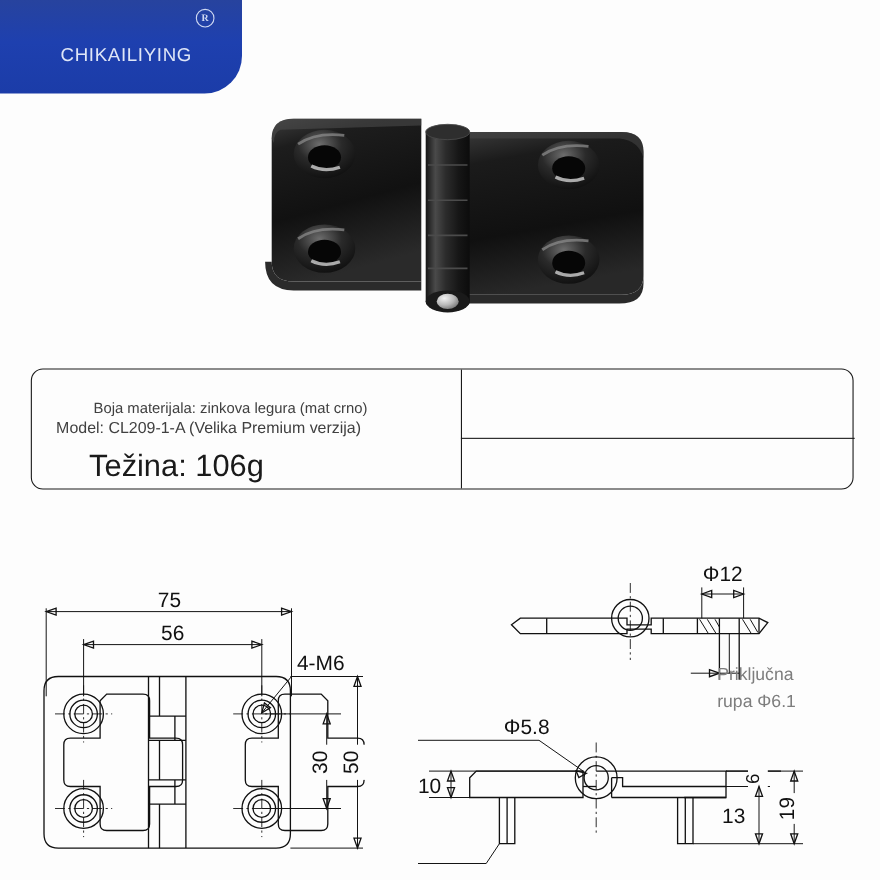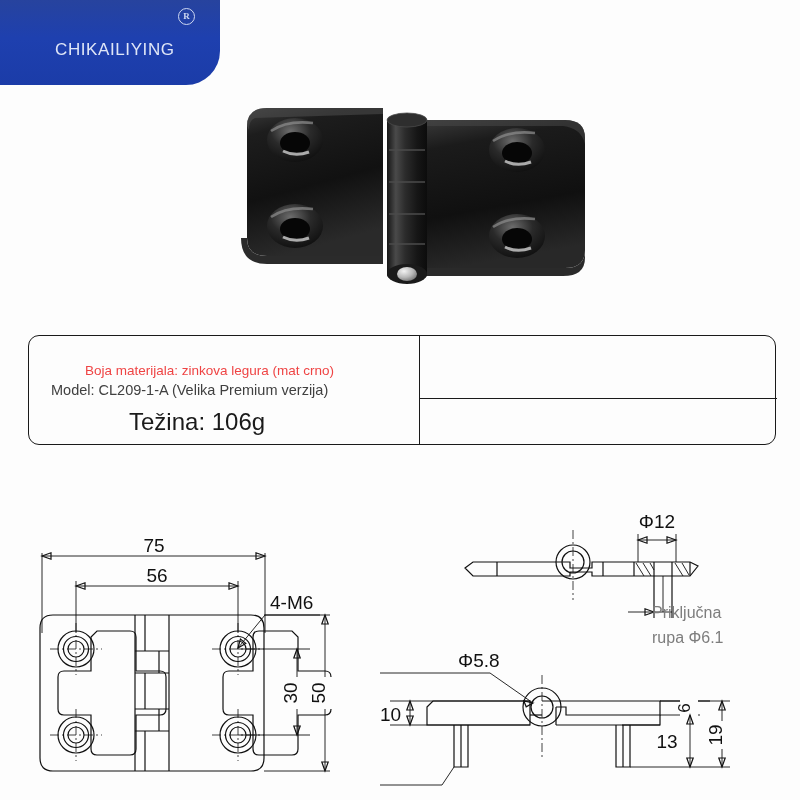--- a/index.html
+++ b/index.html
@@ -94,31 +94,30 @@
     top: 46px;
     font-size: 14.5px;
     color: #404040;
     white-space: nowrap;
   }
   #spec-material {
     position: absolute;
     left: 56px;
     top: 27px;
     font-size: 13.5px;
-    color: #ef4444;
+    color: #404040;
     white-space: nowrap;
   }
   #spec-weight {
     position: absolute;
     left: 52px;
     top: 72px;
-    font-size: 24px;
+    font-size: 28px;
     color: #1a1a1a;
     white-space: nowrap;
-    margin-left: 48px;
   }
 
   
   #drawing-front, #drawing-top, #drawing-side {
     position: absolute;
   }
   #drawing-front { left: 20px;  top: 523px; }
   #drawing-top   { left: 440px; top: 500px; }
   #drawing-side  { left: 370px; top: 645px; }
 

